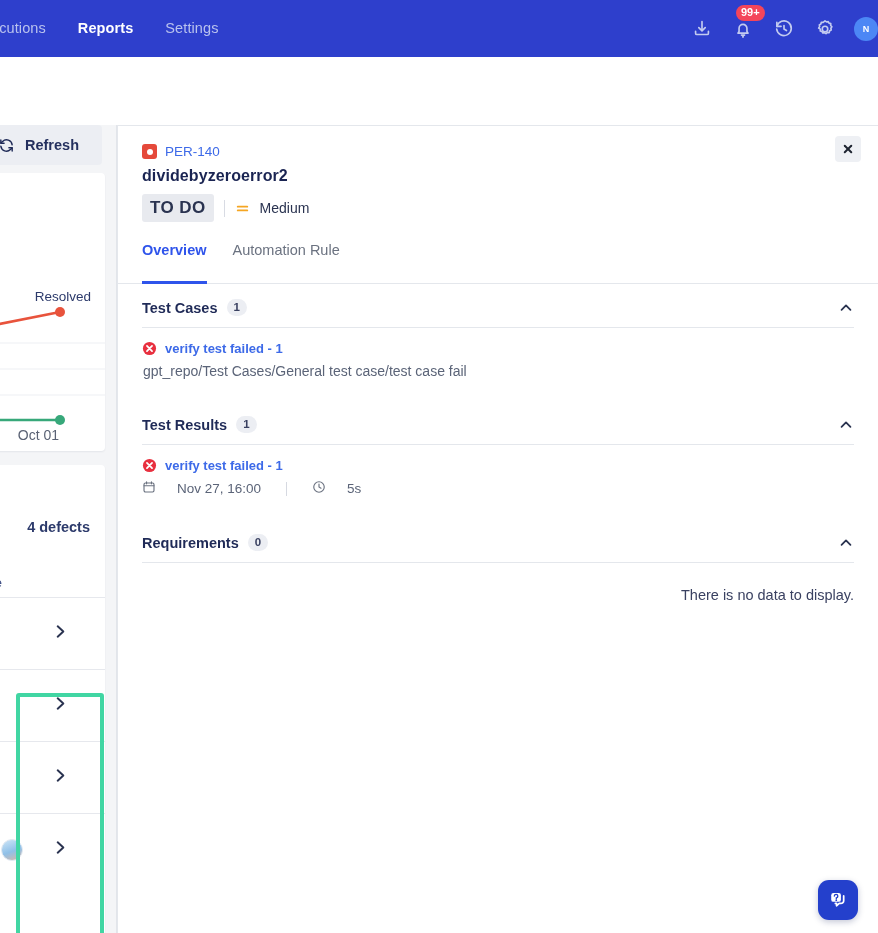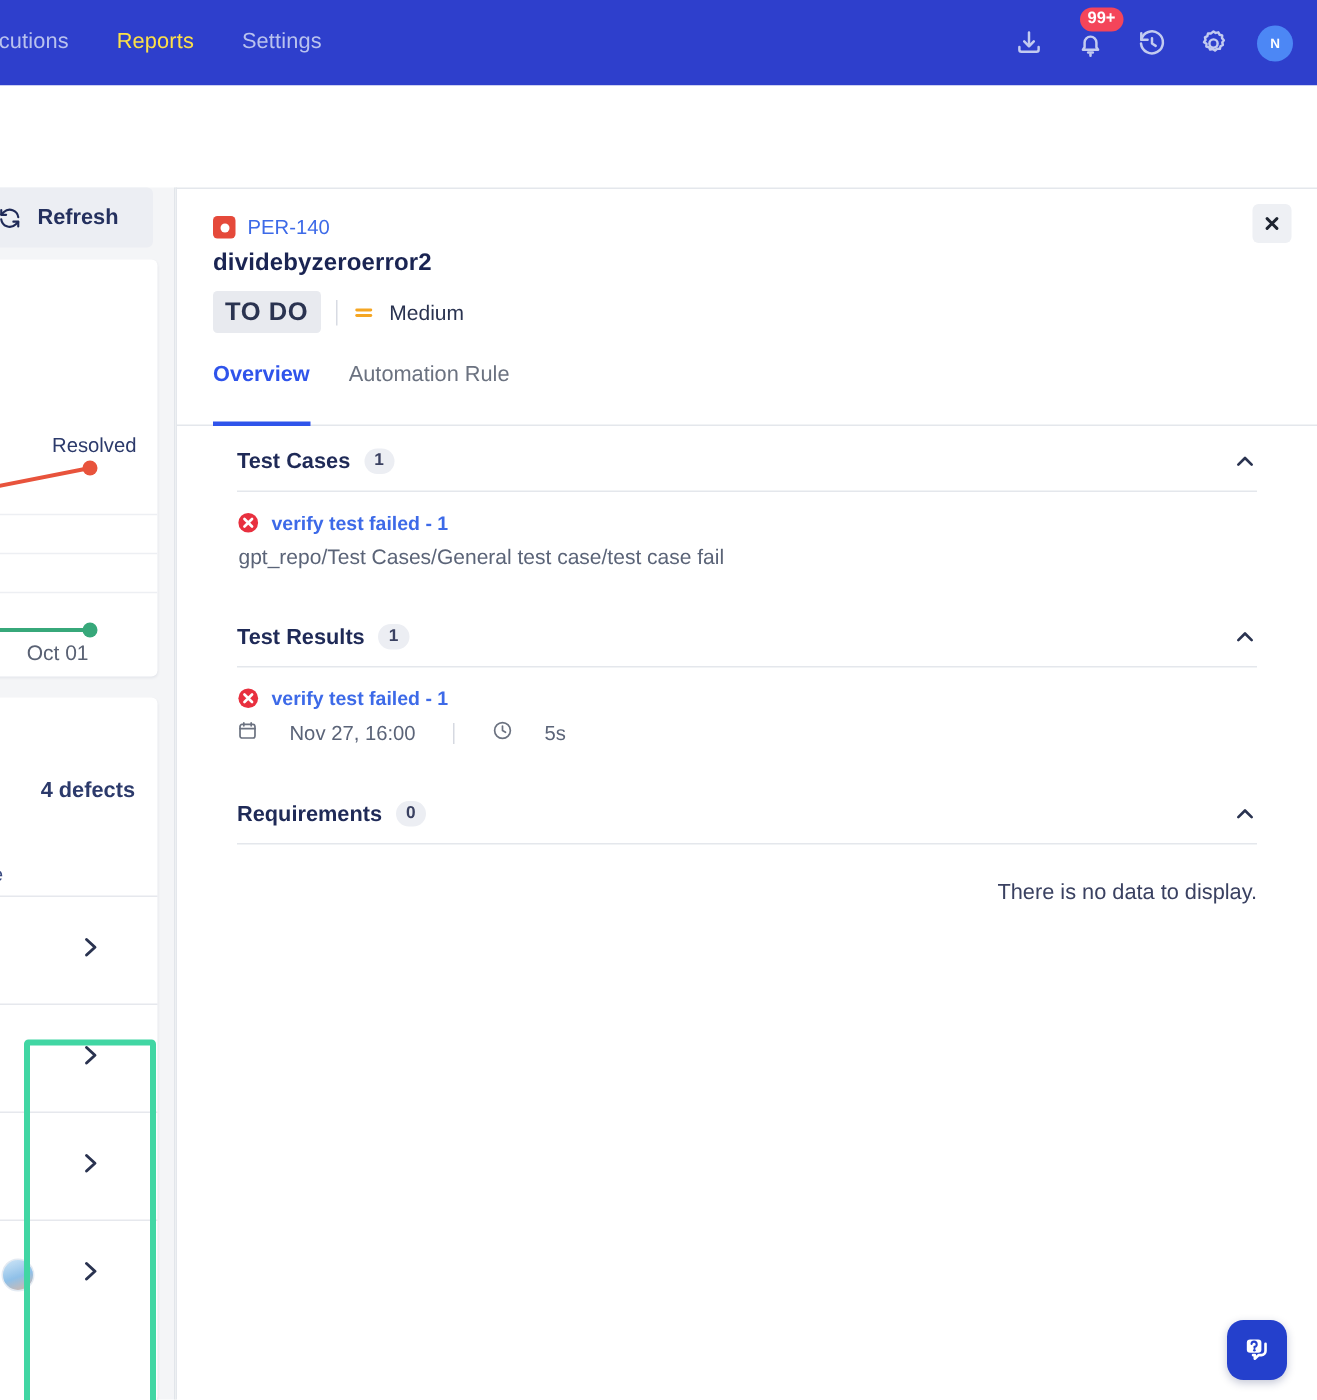--- a/index.html
+++ b/index.html
@@ -17,24 +17,24 @@
     background: #2e3fcc;
     display: flex; align-items: center;
   }
   .nav-links { display: flex; align-items: center; height: 100%; }
   .nav-link {
     color: #b9c2ee; font-size: 14.5px; font-weight: 500;
     padding: 0 16px; line-height: 57px; white-space: nowrap;
     cursor: pointer; letter-spacing: .1px;
   }
   .nav-link.cut { padding-left: 0; margin-left: -9px; }
-  .nav-link.active { color: #fde047; font-weight: 400; }
+  .nav-link.active { color: #ffffff; font-weight: 700; }
   .nav-right {
     margin-left: auto; display: flex; align-items: center;
-    gap: 17px; padding-right: 16px;
+    gap: 17px; 
   }
   .nav-icon {
     width: 24px; height: 24px; position: relative;
     display: flex; align-items: center; justify-content: center;
     cursor: pointer;
   }
   .nav-icon svg { display: block; }
   .badge {
     position: absolute; top: -12px; left: 5px;
     background: #f4455a; color: #fff;
@@ -176,21 +176,21 @@
     display: flex; gap: 26px;
     border-bottom: 1px solid #e4e7ec;
   }
   .tab {
     font-size: 14.5px; color: #6b7280; font-weight: 500;
     padding-bottom: 23px; cursor: pointer;
     border-bottom: 3px solid transparent; margin-bottom: -1px;
   }
   .tab.active { color: #2f54eb; font-weight: 700; border-bottom-color: #2f54eb; }
 
-  .panel-body { padding: 0 40px; }
+  .panel-body { padding: 0 24px; }
 
   .section-head {
     display: flex; align-items: center;
     padding: 15px 0 11px 0;
     border-bottom: 1px solid #e4e7ec;
     cursor: pointer;
   }
   .section-title { color: #1f2a57; font-size: 14.5px; font-weight: 700; }
   .count-pill {
     margin-left: 9px; background: #eceef3; color: #3a4161;

